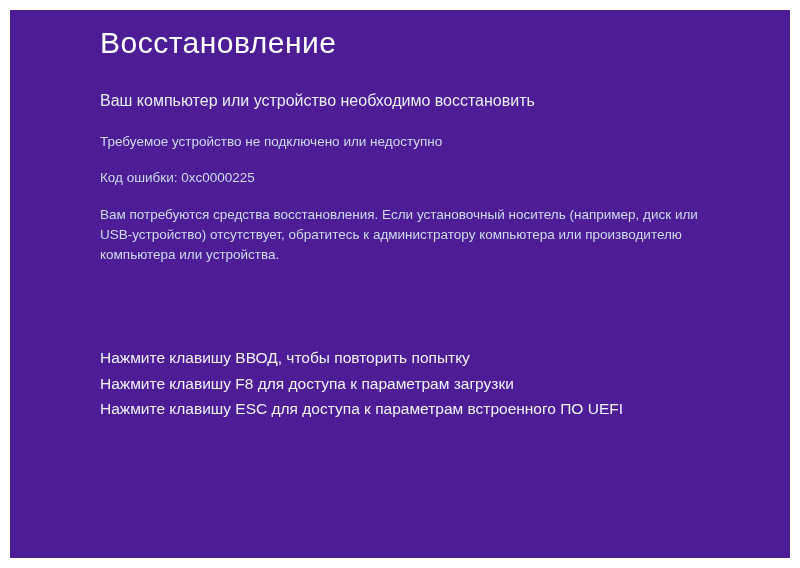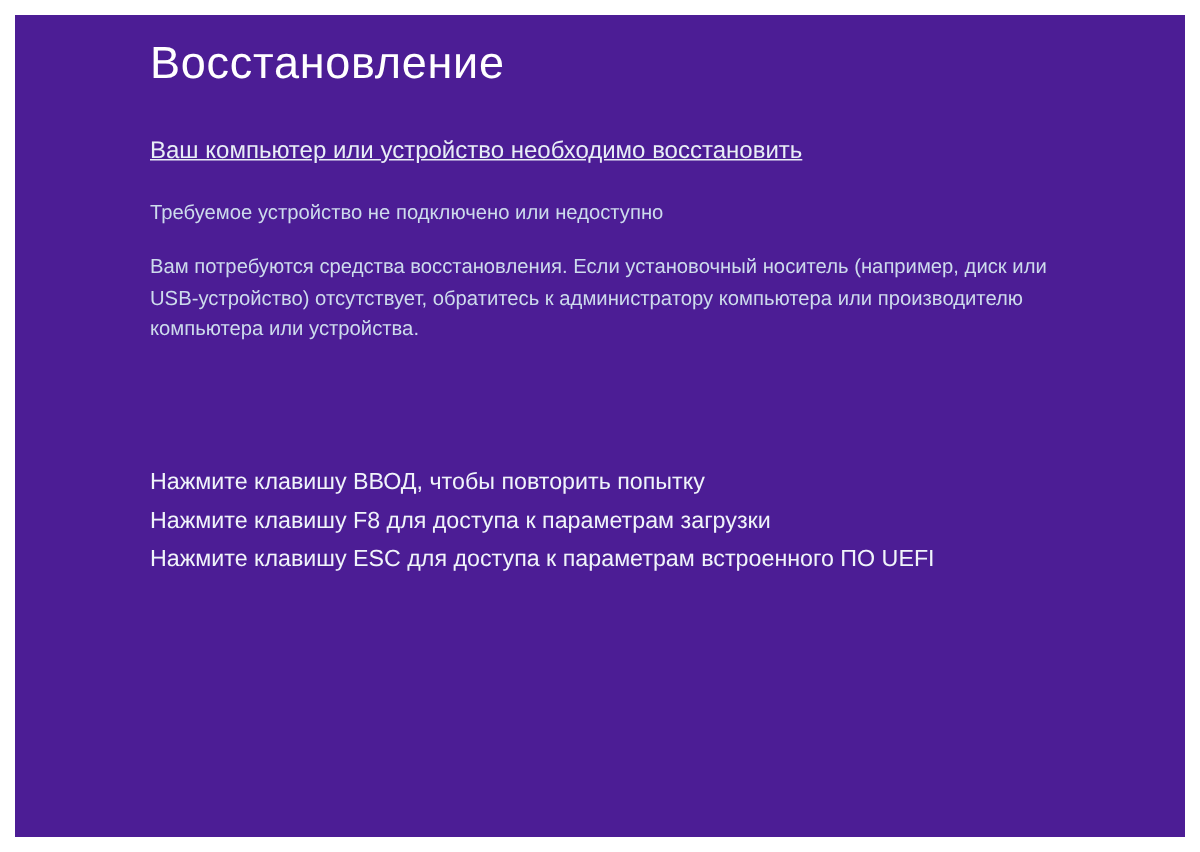--- a/index.html
+++ b/index.html
@@ -26,21 +26,20 @@
       font-size: 30px;
       font-weight: 300;
       letter-spacing: 0.5px;
       margin-bottom: 32px;
     }
     .subtitle {
       font-size: 16px;
       font-weight: 400;
       margin-bottom: 22px;
       color: #e8eef6;
-      text-decoration: underline;
     }
     .detail {
       font-size: 13.5px;
       color: #cddbec;
       margin-bottom: 16px;
       line-height: 1.5;
     }
     .detail.last {
       margin-bottom: 80px;
     }
@@ -62,20 +61,21 @@
   </style>
 </head>
 <body>
 
 <div class="screen">
   <h1 class="title">Восстановление</h1>
 
   <div class="subtitle">Ваш компьютер или устройство необходимо восстановить</div>
 
   <div class="detail">Требуемое устройство не подключено или недоступно</div>
+  <div class="detail">Код ошибки: 0xc0000225</div>
   <div class="detail last">Вам потребуются средства восстановления. Если установочный носитель (например, диск или USB-устройство) отсутствует, обратитесь к администратору компьютера или производителю компьютера или устройства.</div>
 
   <div class="actions">
     <span class="action-line">Нажмите клавишу ВВОД, чтобы повторить попытку</span>
     <span class="action-line">Нажмите клавишу F8 для доступа к параметрам загрузки</span>
     <span class="action-line">Нажмите клавишу ESC для доступа к параметрам встроенного ПО UEFI</span>
   </div>
 </div>
 
 </body></html>

